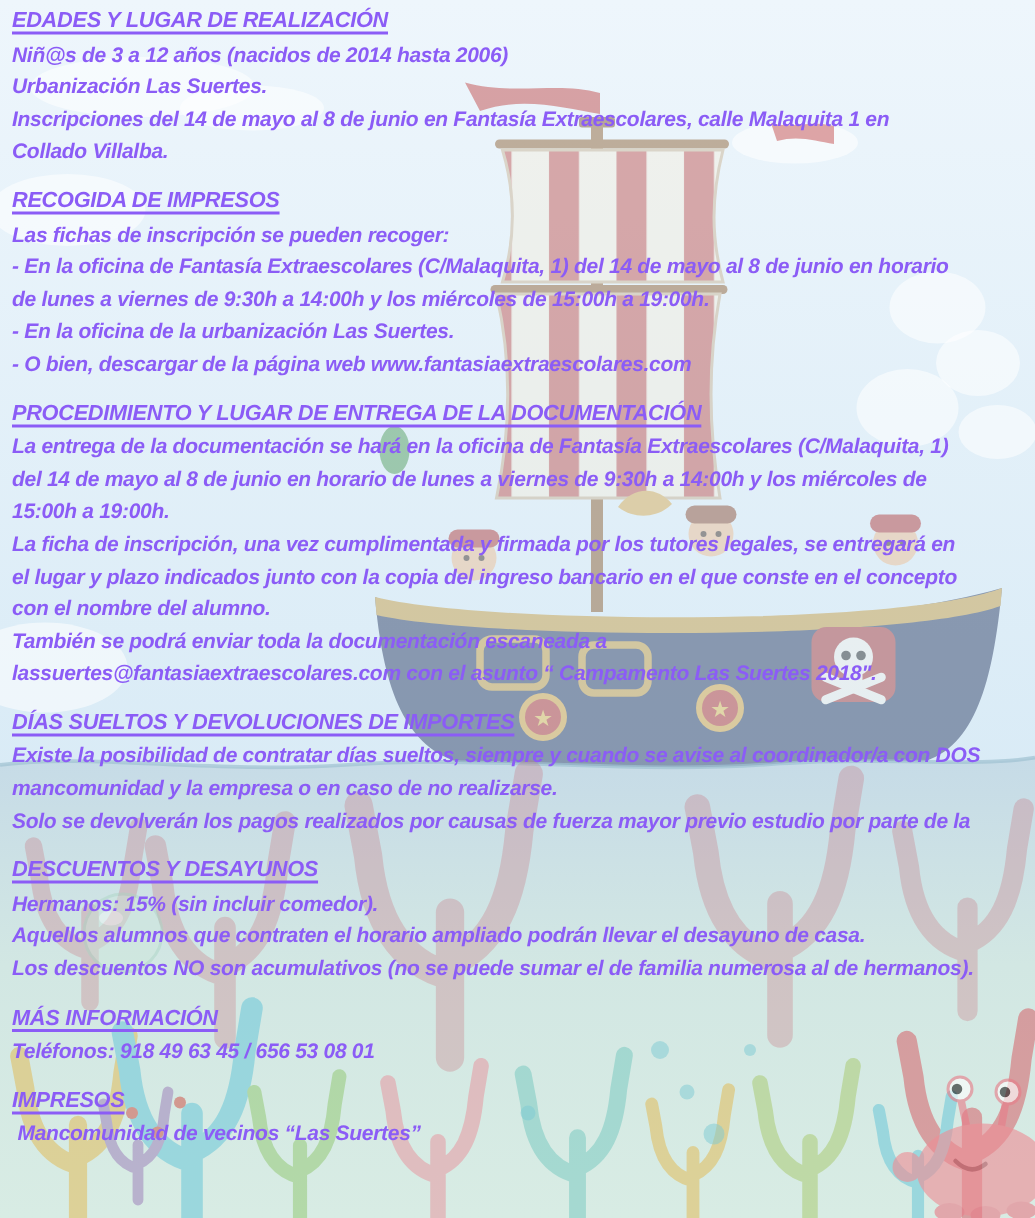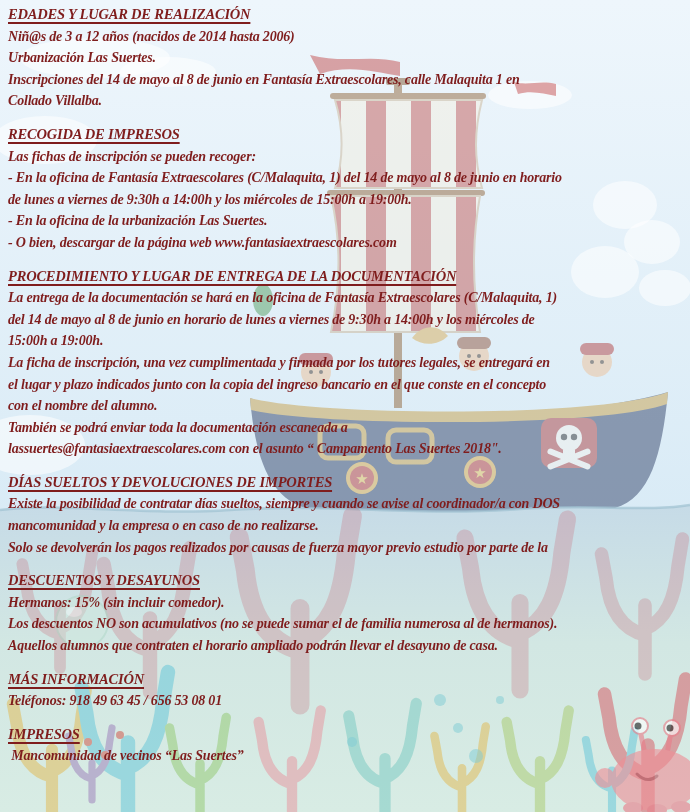--- a/index.html
+++ b/index.html
@@ -4,22 +4,22 @@
 <style>
   html,body{margin:0;padding:0;}
   body{
     width:690px;height:812px;overflow:hidden;position:relative;
     background:#e9f3fa;
     font-family:"Liberation Sans", sans-serif;
   }
   .scene{position:absolute;left:0;top:0;width:690px;height:812px;}
   .content{
     position:absolute;left:8px;top:4px;width:680px;height:808px;
-    color:#7f1d1d;font-style:italic;font-weight:bold;
-    font-size:14px;line-height:21.6px;letter-spacing:-0.2px;font-family:Liberation Serif, serif;
+    color:#8b5cf6;font-style:italic;font-weight:bold;
+    font-size:14px;line-height:21.6px;letter-spacing:-0.2px;
   }
   .section{margin:0 0 12px 0;}
   .gap-sm{margin-top:4px;text-align:right;}
   .gap-md{margin-top:4px;}
   .heading{
     display:table;white-space:pre;transform-origin:left center;
     font-size:14.5px;
     text-decoration:underline;text-decoration-thickness:1.5px;text-underline-offset:3px;
   }
   .line{display:table;white-space:pre;transform-origin:left center;}
@@ -206,22 +206,22 @@
   <div class="section">
     <div class="heading">DÍAS SUELTOS Y DEVOLUCIONES DE IMPORTES</div>
     <div class="line">Existe la posibilidad de contratar días sueltos, siempre y cuando se avise al coordinador/a con DOS</div>
     <div class="line">mancomunidad y la empresa o en caso de no realizarse.</div>
     <div class="line">Solo se devolverán los pagos realizados por causas de fuerza mayor previo estudio por parte de la</div>
   </div>
 
   <div class="section gap-sm">
     <div class="heading">DESCUENTOS Y DESAYUNOS</div>
     <div class="line">Hermanos: 15% (sin incluir comedor).</div>
+    <div class="line">Aquellos alumnos que contraten el horario ampliado podrán llevar el desayuno de casa.</div>
     <div class="line">Los descuentos NO son acumulativos (no se puede sumar el de familia numerosa al de hermanos).</div>
-    <div class="line">Aquellos alumnos que contraten el horario ampliado podrán llevar el desayuno de casa.</div>
   </div>
 
   <div class="section gap-md">
     <div class="heading">MÁS INFORMACIÓN</div>
     <div class="line">Teléfonos: 918 49 63 45 / 656 53 08 01</div>
   </div>
 
   <div class="section">
     <div class="heading">IMPRESOS</div>
     <div class="line"> Mancomunidad de vecinos “Las Suertes”</div>

